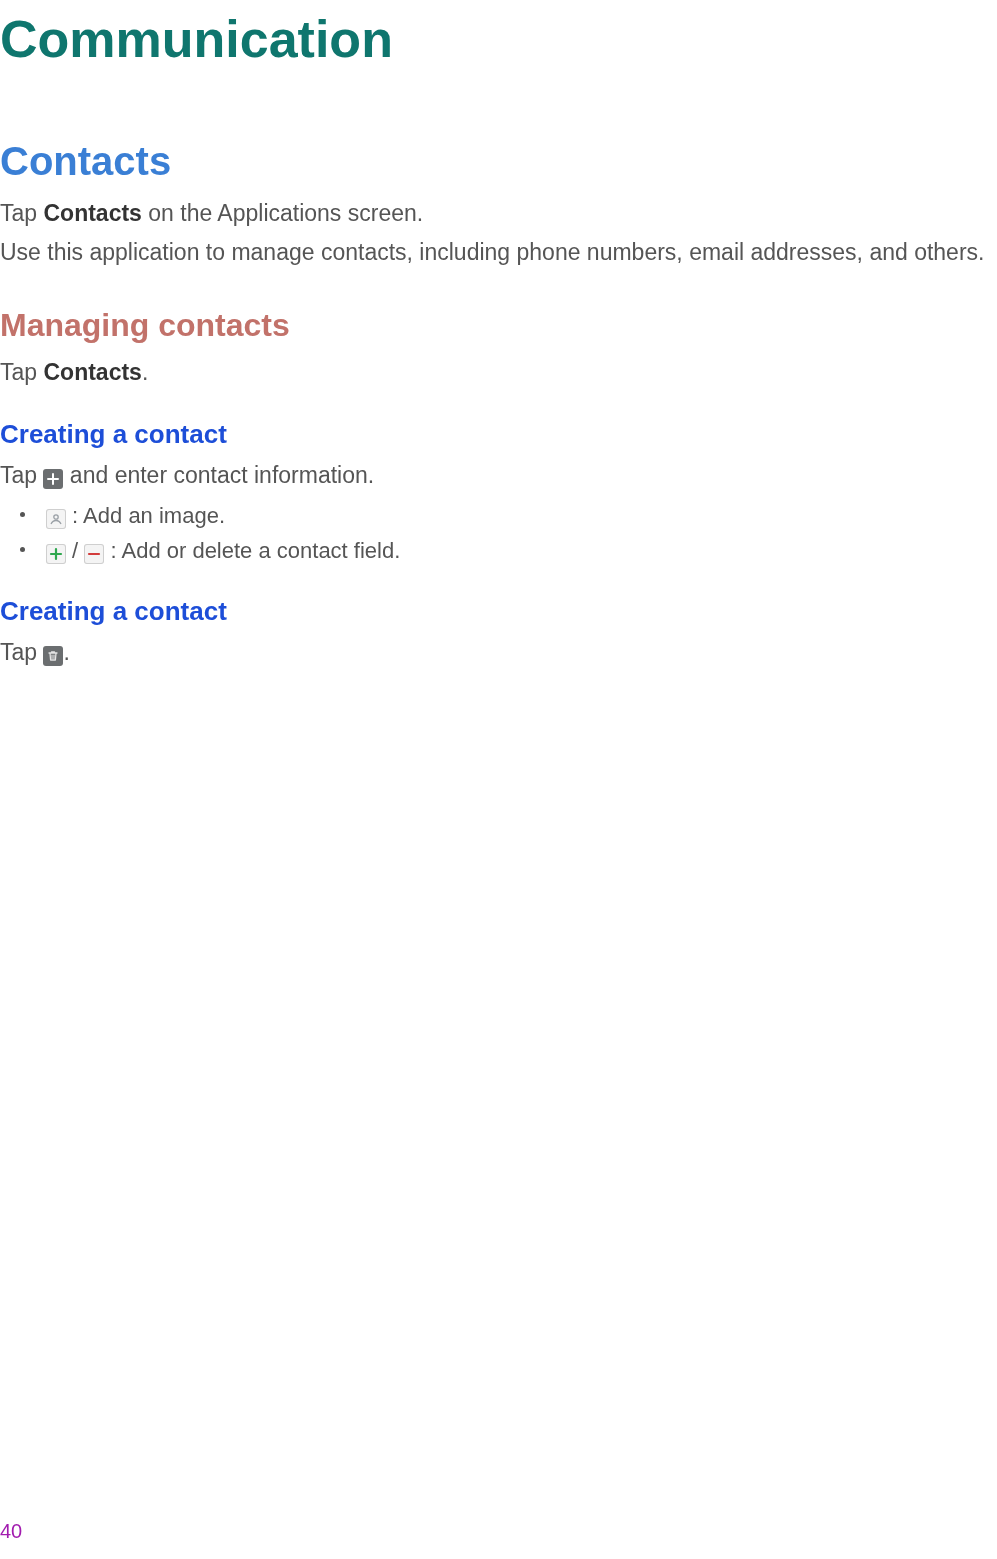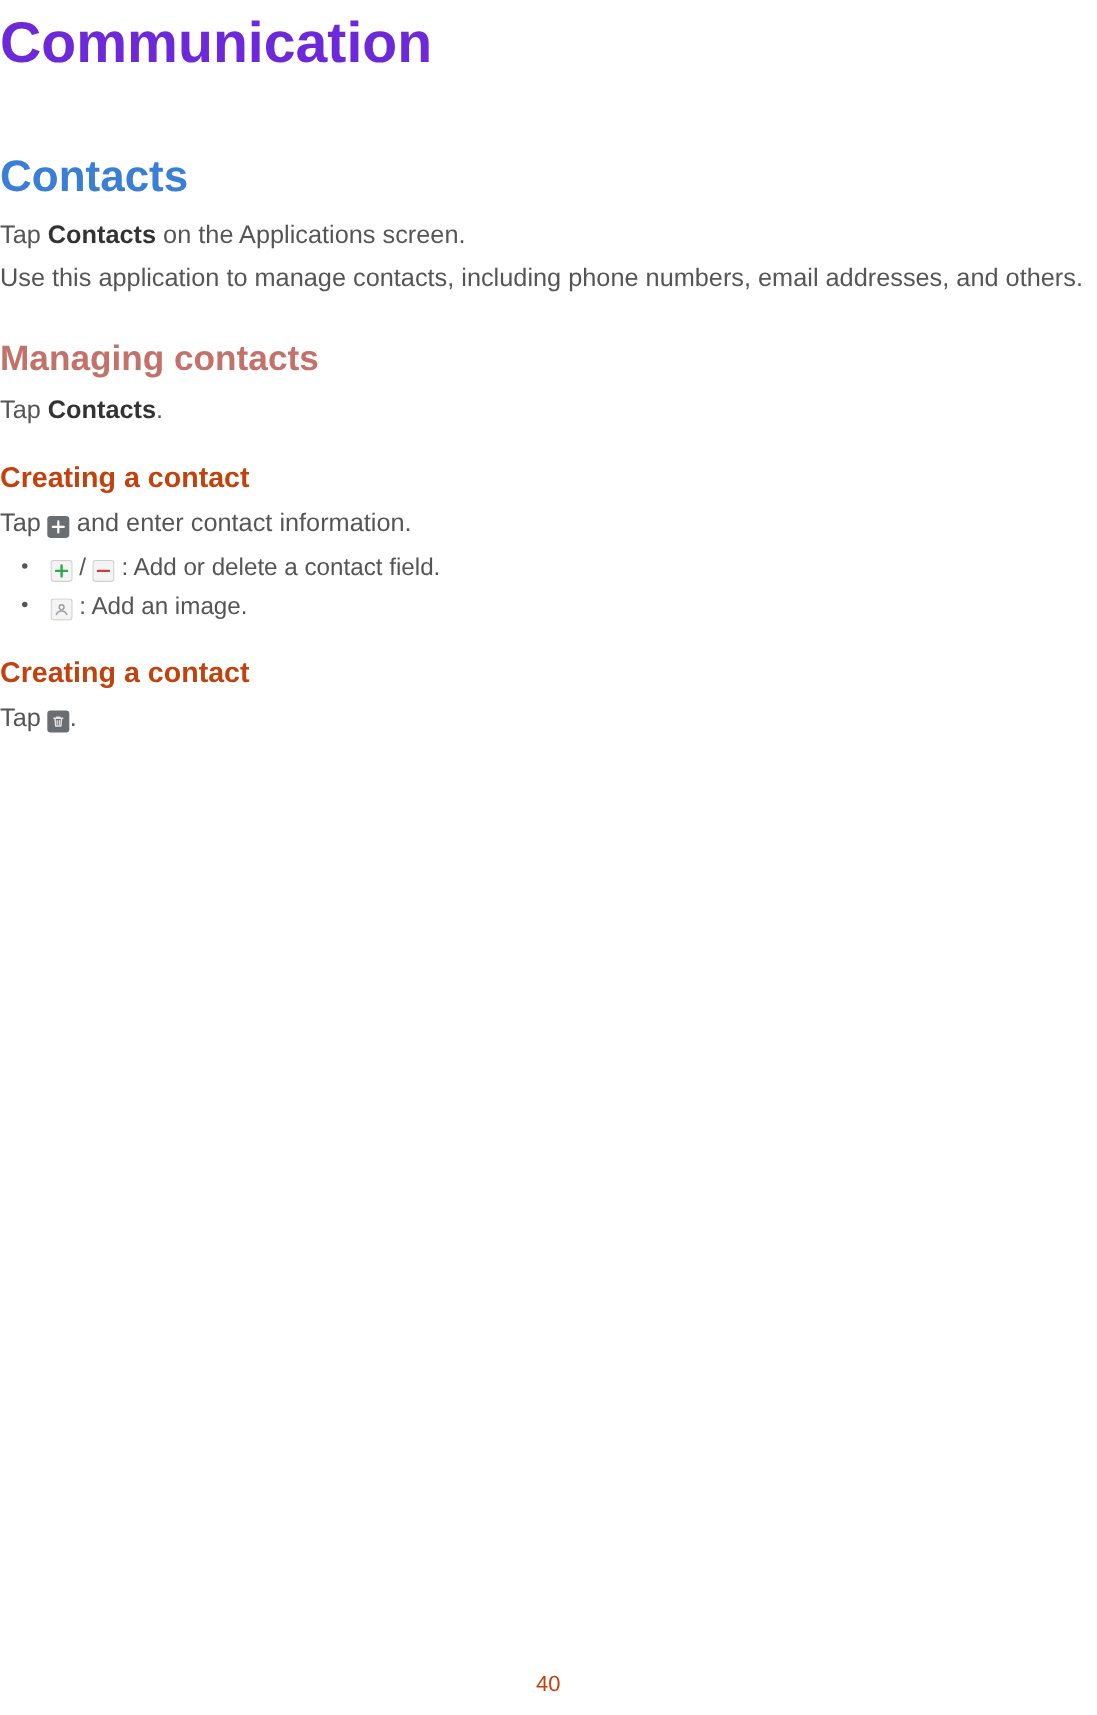--- a/index.html
+++ b/index.html
@@ -14,21 +14,21 @@
   .page {
     width: 997px;
     min-height: 1559px;
     box-sizing: border-box;
     position: relative;
     padding: 0 0 80px 0;
   }
   h1.chapter-title {
     font-size: 52px;
     font-weight: 700;
-    color: #6d28d9;
+    color: #0f766e;
     margin: 0 0 60px 0;
     padding-top: 4px;
   }
   h2.section-title {
     font-size: 40px;
     font-weight: 700;
     color: #3a7fd5; 
     margin: 36px 0 10px 0;
   }
   p.body {
@@ -38,21 +38,21 @@
   }
   h3.sub-title {
     font-size: 32px;
     font-weight: 700;
     color: #c2726a; 
     margin: 36px 12px 10px 0;
   }
   h4.sub-sub-title {
     font-size: 26px;
     font-weight: 700;
-    color: #c2410c;
+    color: #1d4ed8;
     margin: 28px 0 8px 0;
   }
   strong.inline-strong {
     color: #333;
     font-weight: 700;
   }
   ul.bullets {
     list-style: none;
     padding: 0 0 0 46px;
     margin: 10px 0 6px 0;
@@ -85,23 +85,23 @@
     align-items: center;
     justify-content: center;
   }
   .icon-darkfill { background: #6b6e70; }
   .icon-light { background: #f4f4f4; box-shadow: inset 0 0 0 1px #cfcfcf; }
   .page-number {
     position: absolute;
     bottom: 14px;
     left: 0;
     width: 100%;
-    text-align: center;
+    text-align: left;
     font-size: 20px;
-    color: #c2410c;
+    color: #a21caf;
   }
 </style>
 </head>
 <body>
 
 <div class="page">
 
   <h1 class="chapter-title">Communication</h1>
 
   <h2 class="section-title">Contacts</h2>
@@ -125,35 +125,35 @@
         <svg width="14" height="14" viewBox="0 0 14 14">
           <path d="M7 2v10M2 7h10" stroke="#fff" stroke-width="2" stroke-linecap="round"></path>
         </svg>
       </span><span> and enter contact information.</span>
   </p>
 
   <ul class="bullets">
     <li>
       <span class="icon icon-box icon-light">
           <svg width="14" height="14" viewBox="0 0 14 14">
+            <circle cx="7" cy="5" r="2.2" fill="none" stroke="#9aa0a6" stroke-width="1.3"></circle>
+            <path d="M2 12c1.2-2.5 3-3.5 5-3.5s3.8 1 5 3.5" fill="none" stroke="#9aa0a6" stroke-width="1.3"></path>
+          </svg>
+        </span><span> : Add an image.</span>
+    </li>
+    <li>
+      <span class="icon icon-box icon-light">
+          <svg width="14" height="14" viewBox="0 0 14 14">
             <path d="M7 2v10M2 7h10" stroke="#2fa84f" stroke-width="2.2" stroke-linecap="round"></path>
           </svg>
         </span><span> / </span><span class="icon icon-box icon-light">
           <svg width="14" height="14" viewBox="0 0 14 14">
             <path d="M2 7h10" stroke="#d23c3c" stroke-width="2.2" stroke-linecap="round"></path>
           </svg>
         </span><span> : Add or delete a contact field.</span>
-    </li>
-    <li>
-      <span class="icon icon-box icon-light">
-          <svg width="14" height="14" viewBox="0 0 14 14">
-            <circle cx="7" cy="5" r="2.2" fill="none" stroke="#9aa0a6" stroke-width="1.3"></circle>
-            <path d="M2 12c1.2-2.5 3-3.5 5-3.5s3.8 1 5 3.5" fill="none" stroke="#9aa0a6" stroke-width="1.3"></path>
-          </svg>
-        </span><span> : Add an image.</span>
     </li>
   </ul>
 
 
 
   <h4 class="sub-sub-title">Creating a contact</h4>
 
   <p class="body">
     <span>Tap </span><span class="icon icon-box icon-darkfill">
         <svg width="14" height="14" viewBox="0 0 14 14">

